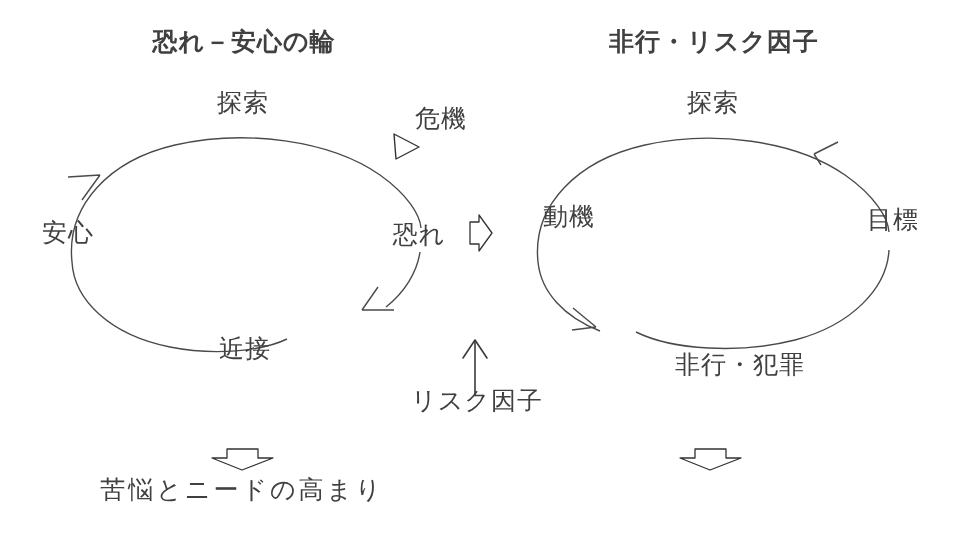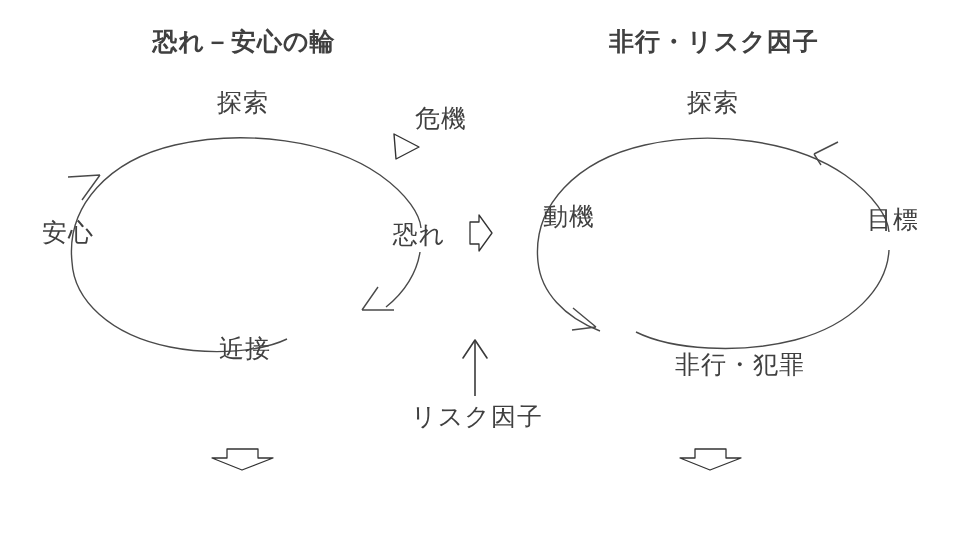--- a/index.html
+++ b/index.html
@@ -135,17 +135,18 @@
   <div class="lbl node center-x" style="left:713px; top:90px;">探索</div>
 
   <div class="lbl node center-x" style="left:540px; top:204px;margin-left:29px;">動機</div>
 
   <div class="lbl node center-x" style="left:893px; top:207px;">目標</div>
 
   <div class="lbl node center-x" style="left:713px; top:352px;margin-left:27px;">非行・犯罪</div>
 
   <div class="lbl node center-x" style="left:441px; top:106px;text-align:right;">危機</div>
 
-  <div class="lbl node center-x" style="left:477px; top:404px;">リスク因子</div>
+  <div class="lbl node center-x" style="left:477px; top:388px;">リスク因子</div>
 
+  <div class="lbl outcome center-x" style="left:242px; top:477px;">苦悩とニードの高まり</div>
 
 
 </div>
 
 </body></html>

